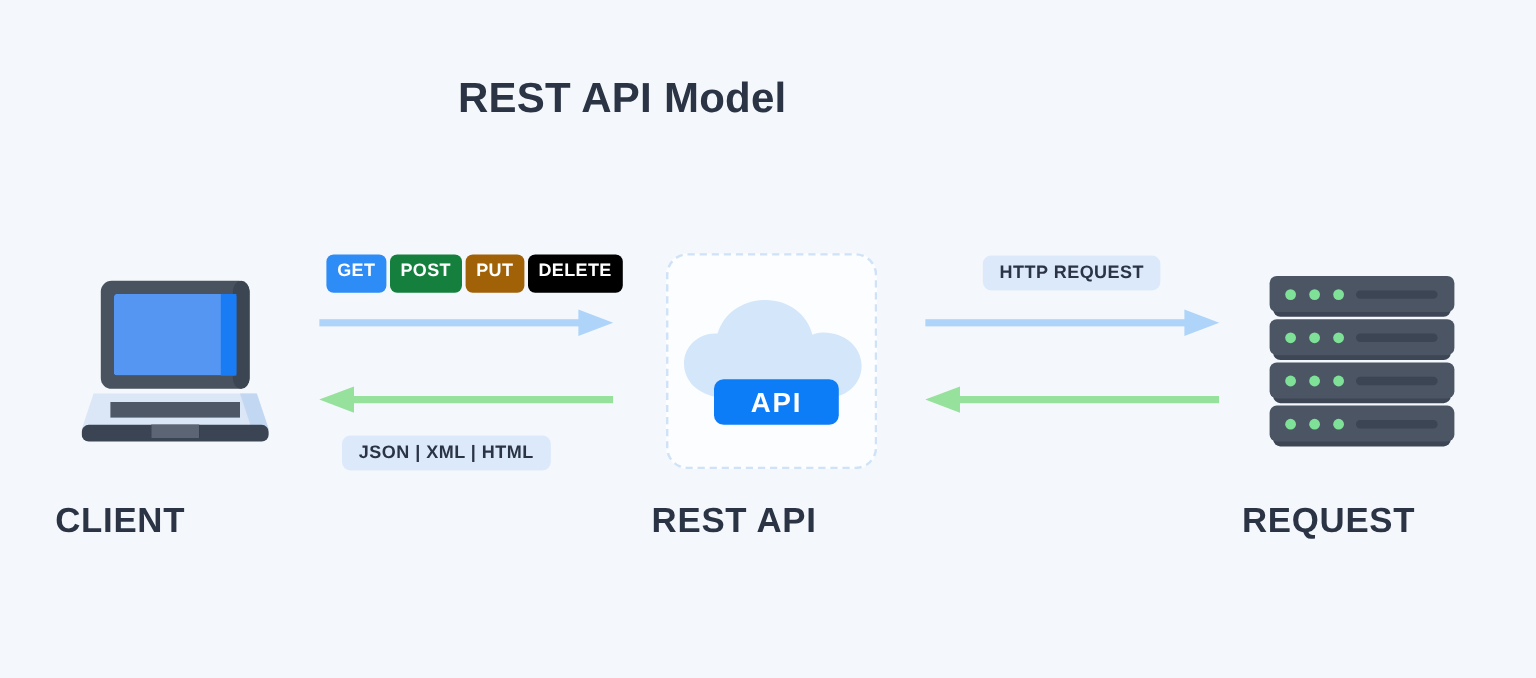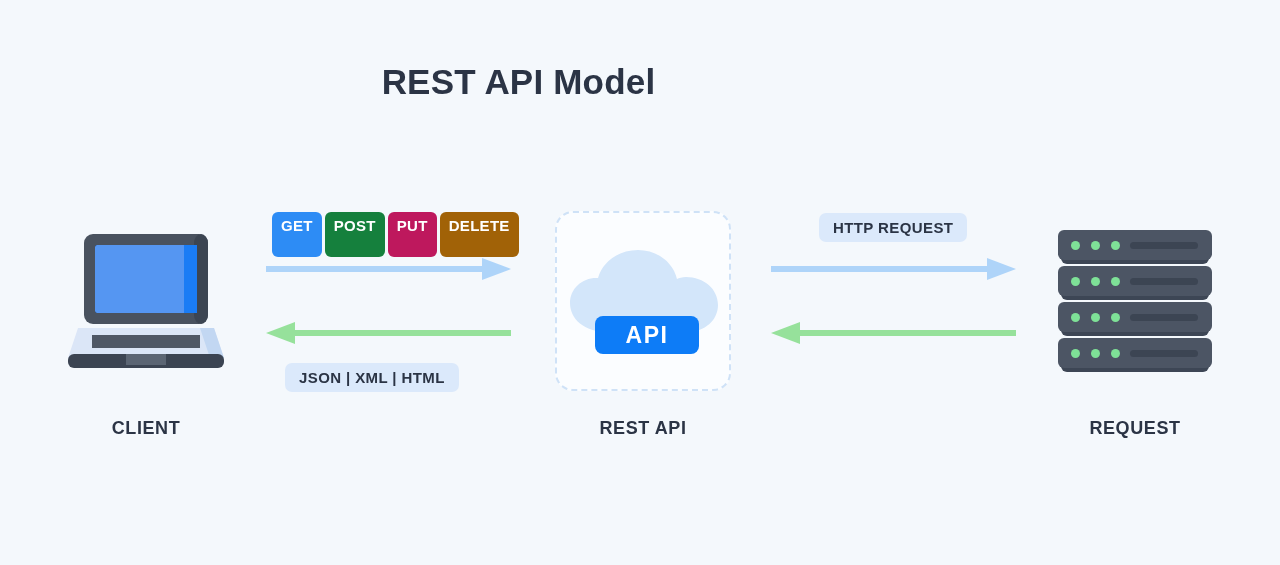--- a/index.html
+++ b/index.html
@@ -28,22 +28,22 @@
     text-align: center;
     font-size: 35px;
     font-weight: bold;
     letter-spacing: 0.2px;
     color: #2b3445;
   }
 
   
   .node-label {
     position: absolute;
-    text-align: center;
-    font-size: 18px;
+    text-align: left;
+    font-size: 29px;
     font-weight: bold;
     letter-spacing: 0.6px;
     color: #2b3445;
     top: 418px;
   }
   #label-client { left: 46px;  width: 200px; }
   #label-restapi{ left: 543px; width: 200px; }
   #label-server { left: 1035px;width: 200px; }
 
   
@@ -147,21 +147,21 @@
 
   
   .badge {
     position: absolute;
     box-sizing: border-box;
     border-radius: 6px;
     font-size: 15px;
     font-weight: bold;
     color: #ffffff;
     line-height: 28px;
-    height: 45px;
+    height: 32px;
     text-align: center;
     letter-spacing: 0.3px;
     white-space: nowrap;
   }
   .methods {
     position: absolute;
     left: 272px;
     top: 212px;
     display: flex;
     gap: 3px;
@@ -215,22 +215,22 @@
       <rect x="0" y="122" width="156" height="14" rx="6" fill="#3b4452"></rect>
       <rect x="58" y="122" width="40" height="11" fill="#5b6personalize"></rect>
       <rect x="58" y="122" width="40" height="11" fill="#5b6573"></rect>
     </svg>
   </div>
   <div class="node-label" id="label-client">CLIENT</div>
 
   <div class="methods">
     <span class="badge" style="background:#2d8cf5">GET</span>
     <span class="badge" style="background:#15803d">POST</span>
-    <span class="badge" style="background:#be185d">PUT</span>
-    <span class="badge" style="background:#a16207">DELETE</span>
+    <span class="badge" style="background:#a16207">PUT</span>
+    <span class="badge" style="background:#000000">DELETE</span>
   </div>
 
   <div class="arrow" style="left:266px; top:256px; width:245px;">
     <svg width="245" height="26" viewBox="0 0 245 26" xmlns="http://www.w3.org/2000/svg">
       <rect x="0" y="10" width="222" height="6" fill="#aed4f9"></rect>
       <path d="M216 2 L245 13 L216 24 Z" fill="#aed4f9"></path>
     </svg>
   </div>
 
   <div class="arrow" style="left:266px; top:320px; width:245px;">

